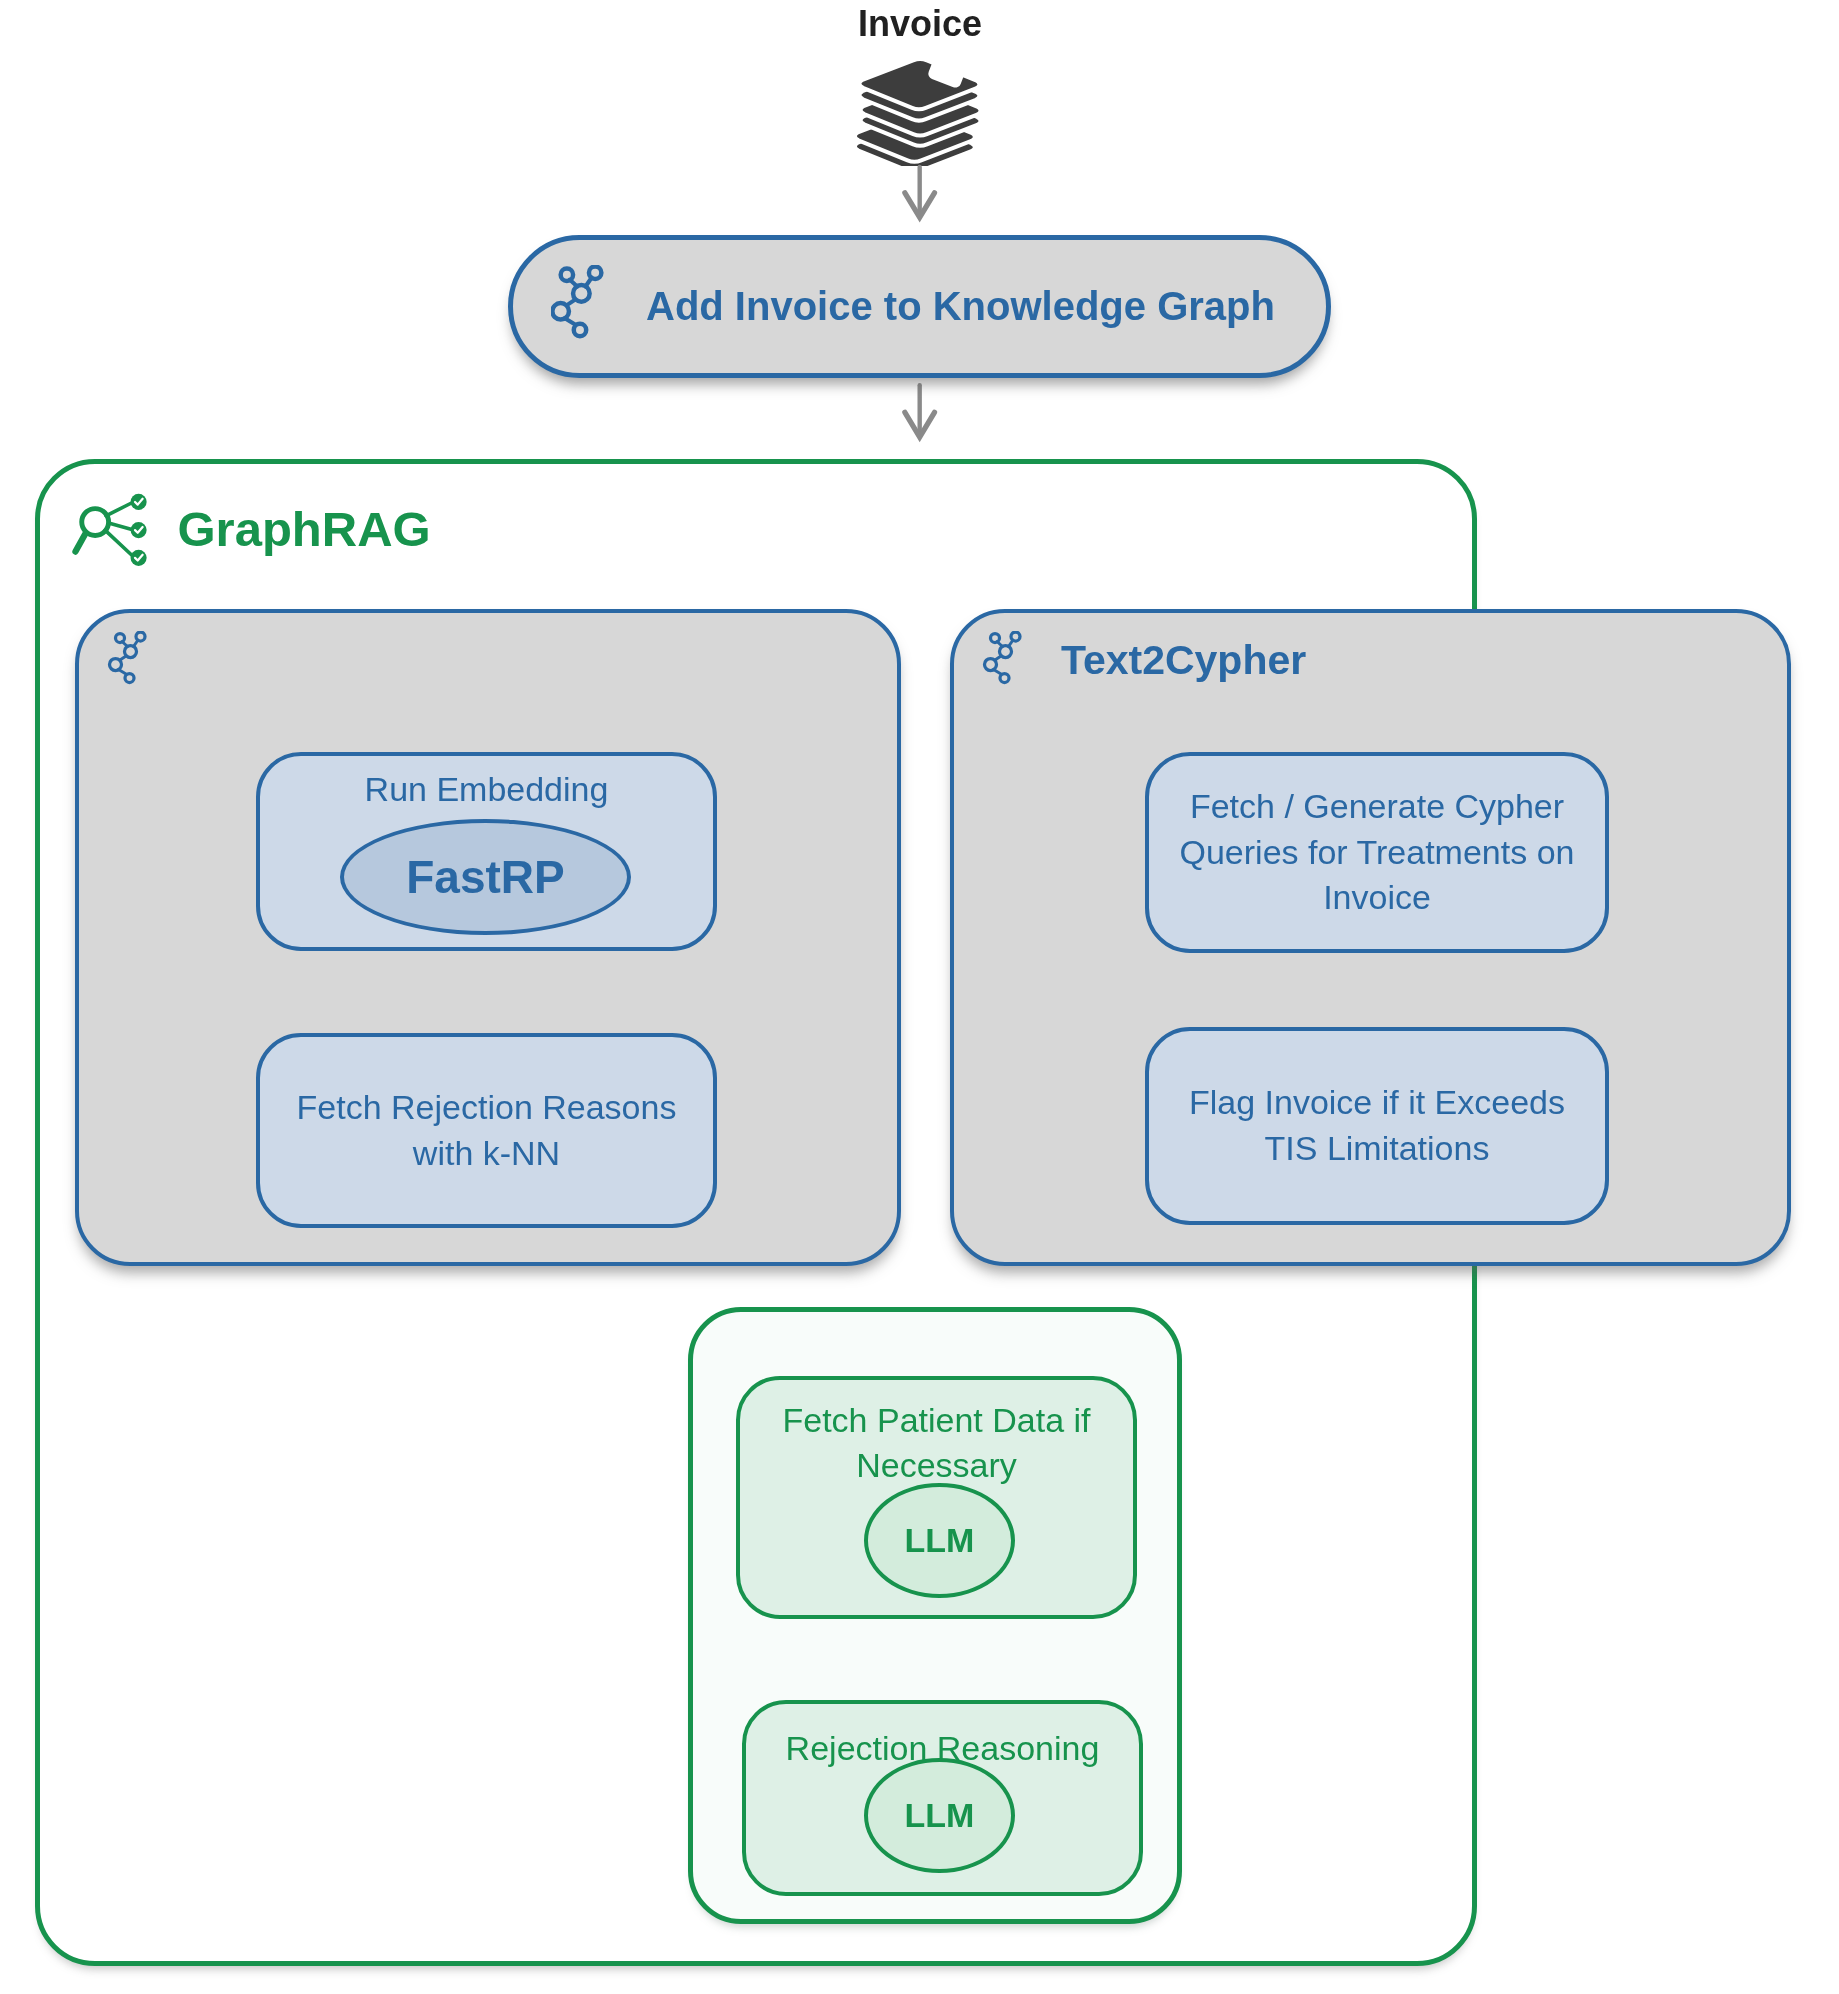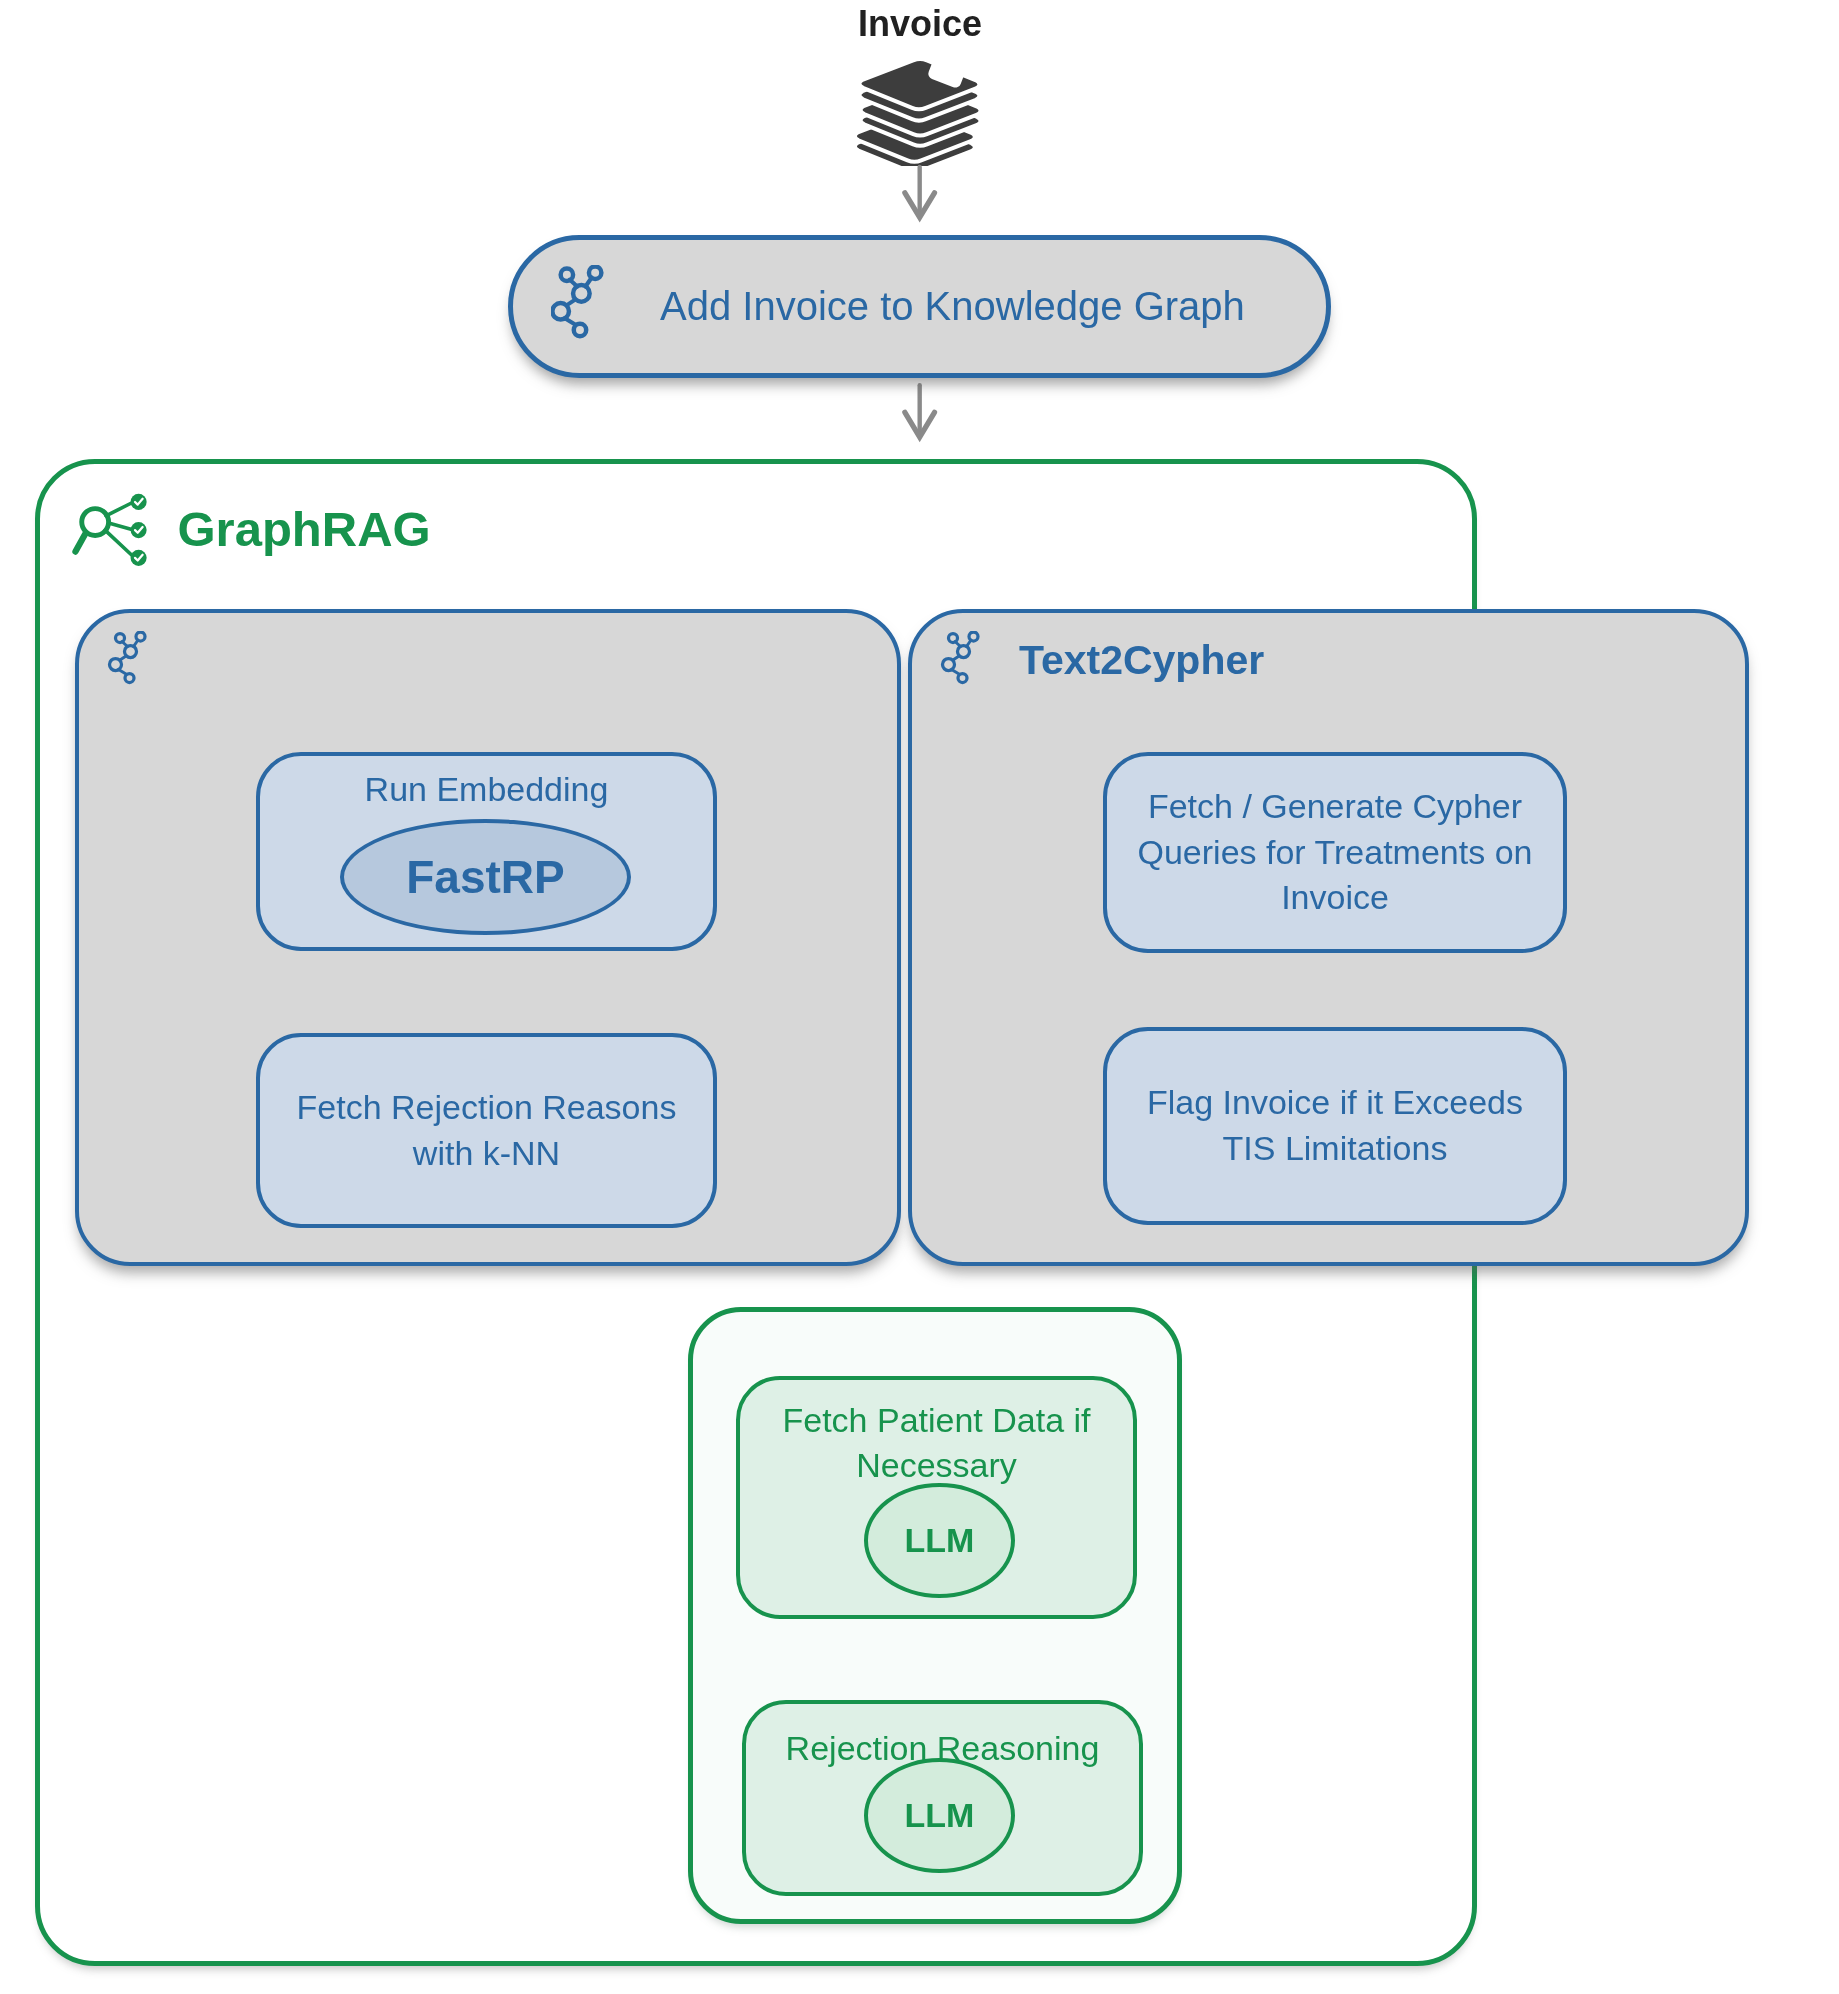--- a/index.html
+++ b/index.html
@@ -15,34 +15,34 @@
     font-size:36px;font-weight:600;color:var(--ink,#212121);}
   .books-icon{position:absolute;left:841px;top:53px;width:157px;height:113px;}
 
   .arrow-layer{position:absolute;left:0;top:0;width:1840px;height:1995px;pointer-events:none;}
 
   .pill{position:absolute;left:508px;top:235px;width:823px;height:143px;
     background:var(--panel-gray,#d7d7d7);border:5px solid var(--blue,#2a68a4);
     border-radius:72px;display:flex;align-items:center;padding-left:38px;
     box-shadow:0 10px 12.5px -3.8px rgba(90,90,90,.55);}
   .pill .mol{width:69px;height:83px;flex:0 0 auto;}
-  .pill-label{font-size:40px;font-weight:400;color:var(--blue,#2a68a4);margin-left:40px;white-space:nowrap;}
+  .pill-label{font-size:40px;font-weight:700;color:var(--blue,#2a68a4);margin-left:26px;white-space:nowrap;}
 
   .grbox{position:absolute;left:35px;top:459px;width:1442px;height:1507px;background:#fff;
     border:5px solid var(--green,#17934d);border-radius:60px;
     box-shadow:0 7.5px 10px -5px rgba(110,110,110,.4);}
   .gr-header{position:absolute;left:31px;top:24px;display:flex;align-items:center;}
   .gr-header .gricon{width:94px;height:82px;}
   .gr-title{font-size:49px;font-weight:700;color:var(--green,#17934d);margin-left:12.5px;}
 
   .panel{position:absolute;top:145px;height:657px;background:var(--panel-gray,#d7d7d7);
     border:4.4px solid var(--blue,#2a68a4);border-radius:55px;
     box-shadow:0 10px 12.5px -3.8px rgba(90,90,90,.5);}
   .panel-left{left:35px;width:826px;}
-  .panel-right{left:868px;width:841px;}
+  .panel-right{left:910px;width:841px;}
   .panel-header{position:absolute;left:22.6px;top:17.6px;display:flex;align-items:center;}
   .panel-header .mol{width:63px;height:60px;}
   .panel-title{font-size:41px;font-weight:700;color:var(--blue,#2a68a4);margin-left:21.3px;white-space:nowrap;}
 
   .bluebox{position:absolute;background:var(--light-blue,#cdd9e8);border:4.4px solid var(--blue,#2a68a4);
     border-radius:45px;color:var(--blue,#2a68a4);font-size:34px;line-height:1.35;
     display:flex;flex-direction:column;align-items:center;text-align:center;}
   .run-box{left:177px;top:139px;width:461px;height:199px;padding-top:11.3px;}
   .fastrp{position:absolute;left:261px;top:206px;width:291px;height:116px;border-radius:50%;
     background:var(--mid-blue,#b6c8dd);border:4.4px solid var(--blue,#2a68a4);

